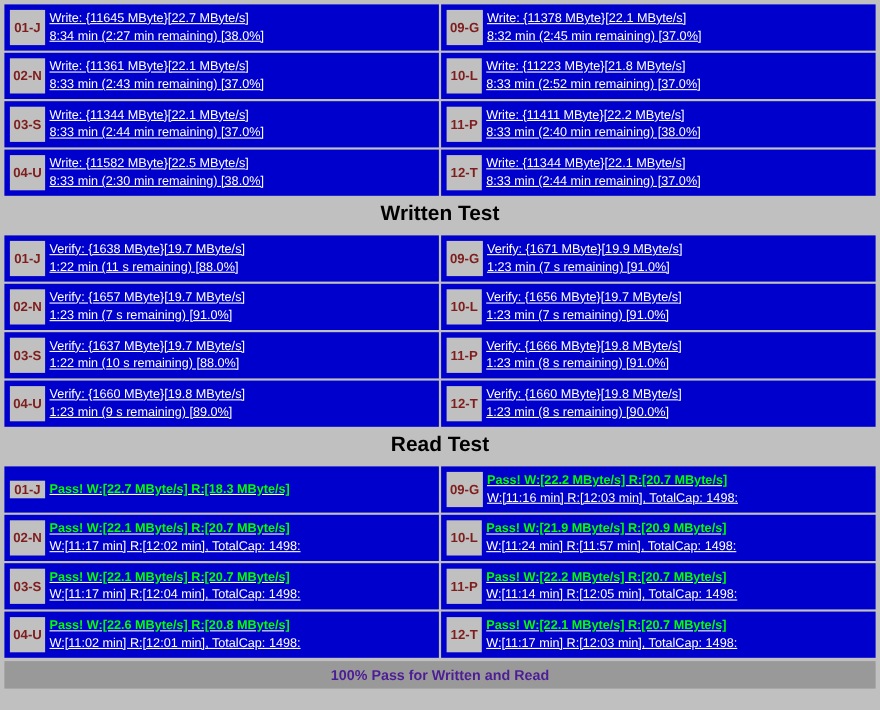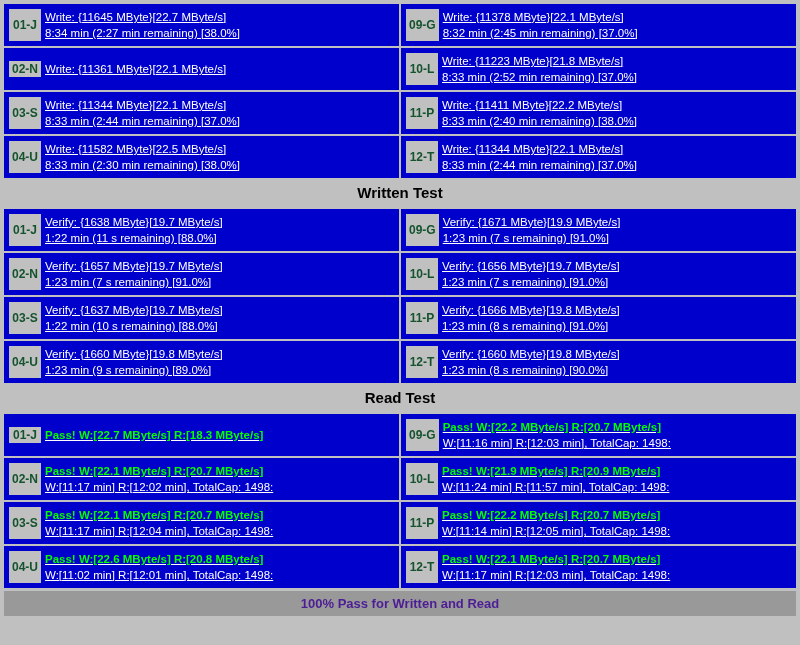--- a/index.html
+++ b/index.html
@@ -34,21 +34,21 @@
       flex-direction: column;
       justify-content: center;
     }
     .cell-label {
       display: flex;
       align-items: center;
       gap: 4px;
     }
     .device-id {
       background: #c0c0c0;
-      color: #14532d;
+      color: #7f1d1d;
       font-weight: bold;
       padding: 0 3px;
       min-width: 32px;
       text-align: center;
       font-size: 12px;
       align-self: stretch;
       display: flex;
       align-items: center;
       justify-content: center;
     }
@@ -64,21 +64,21 @@
       line-height: 1.4;
     }
     .cell-row-2 {
       font-size: 11.5px;
       line-height: 1.4;
     }
     .section-header {
       text-align: center;
       background: #c0c0c0;
       color: black;
-      font-size: 15px;
+      font-size: 19px;
       font-weight: bold;
       padding: 4px 0;
       margin: 2px 0;
     }
     .footer-bar {
       background: #999999;
       color: #4c1d95;
       text-align: center;
       padding: 5px;
       font-size: 13px;
@@ -111,20 +111,21 @@
             <div class="cell-row-2">8:32 min (2:45 min remaining)  [37.0%]</div>
           </div>
         </div>
       </div>
 
       <div class="cell">
         <div class="cell-label">
           <div class="device-id">02-N</div>
           <div class="cell-content">
             <div class="cell-row">Write: {11361 MByte}[22.1 MByte/s]</div>
+            <div class="cell-row-2">8:33 min (2:43 min remaining)  [37.0%]</div>
           </div>
         </div>
       </div>
       <div class="cell">
         <div class="cell-label">
           <div class="device-id">10-L</div>
           <div class="cell-content">
             <div class="cell-row">Write: {11223 MByte}[21.8 MByte/s]</div>
             <div class="cell-row-2">8:33 min (2:52 min remaining)  [37.0%]</div>
           </div>

